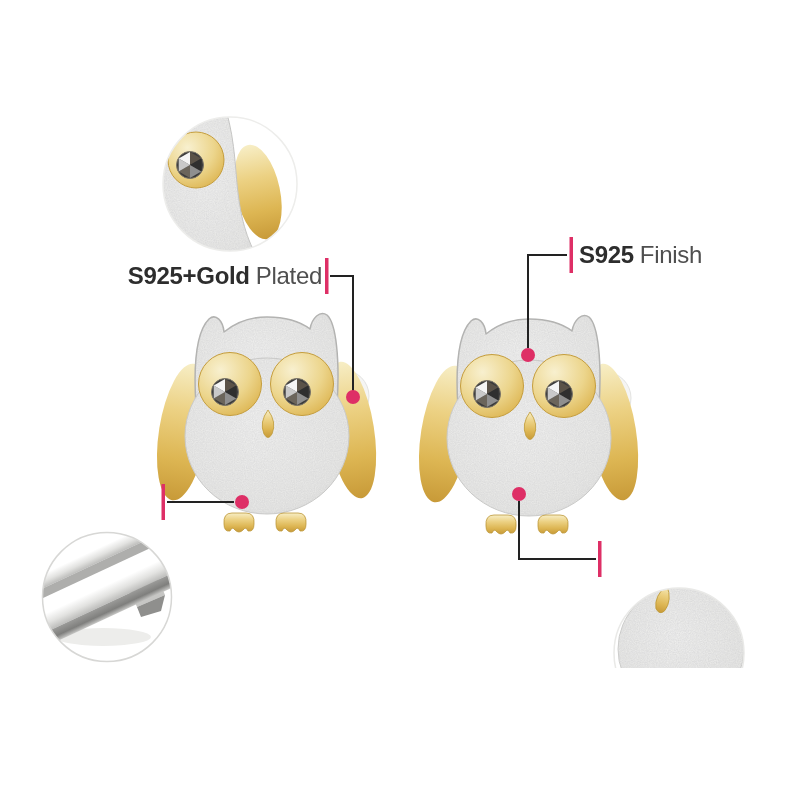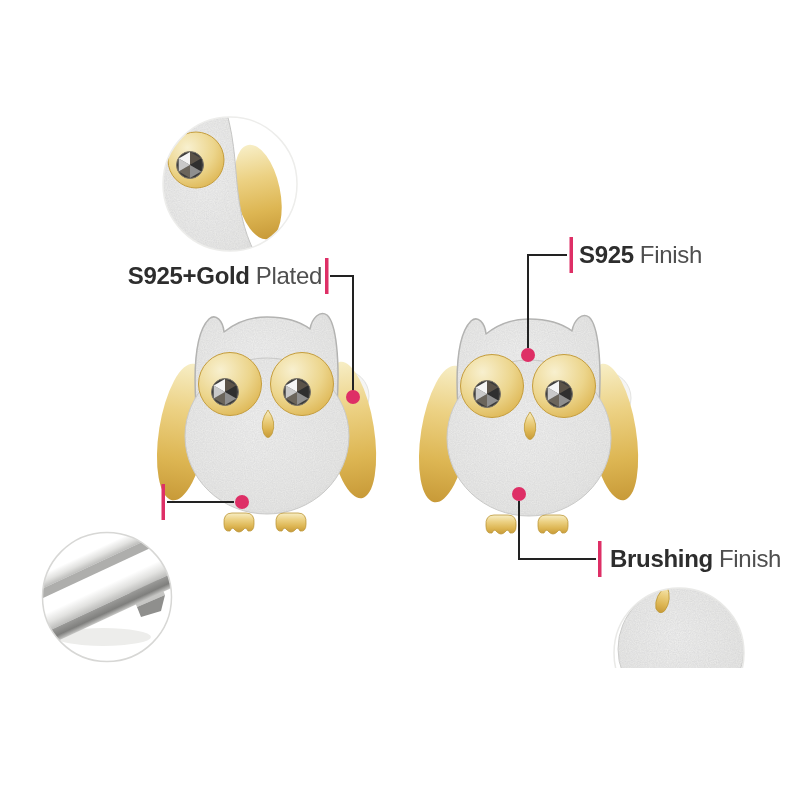--- a/index.html
+++ b/index.html
@@ -162,17 +162,14 @@
 
   <div class="label r-align" style="right:478px;top:258px;">
     <span class="b">S925+Gold</span><span class="l">Plated</span>
   </div>
 
   <div class="label" style="left:579px;top:237px;">
     <span class="b">S925</span><span class="l">Finish</span>
   </div>
 
 
-  <div class="label" style="left:610px;top:541px;">
-    <span class="b">Brushing</span><span class="l">Finish</span>
-  </div>
 
 </div>
 
 </body></html>

